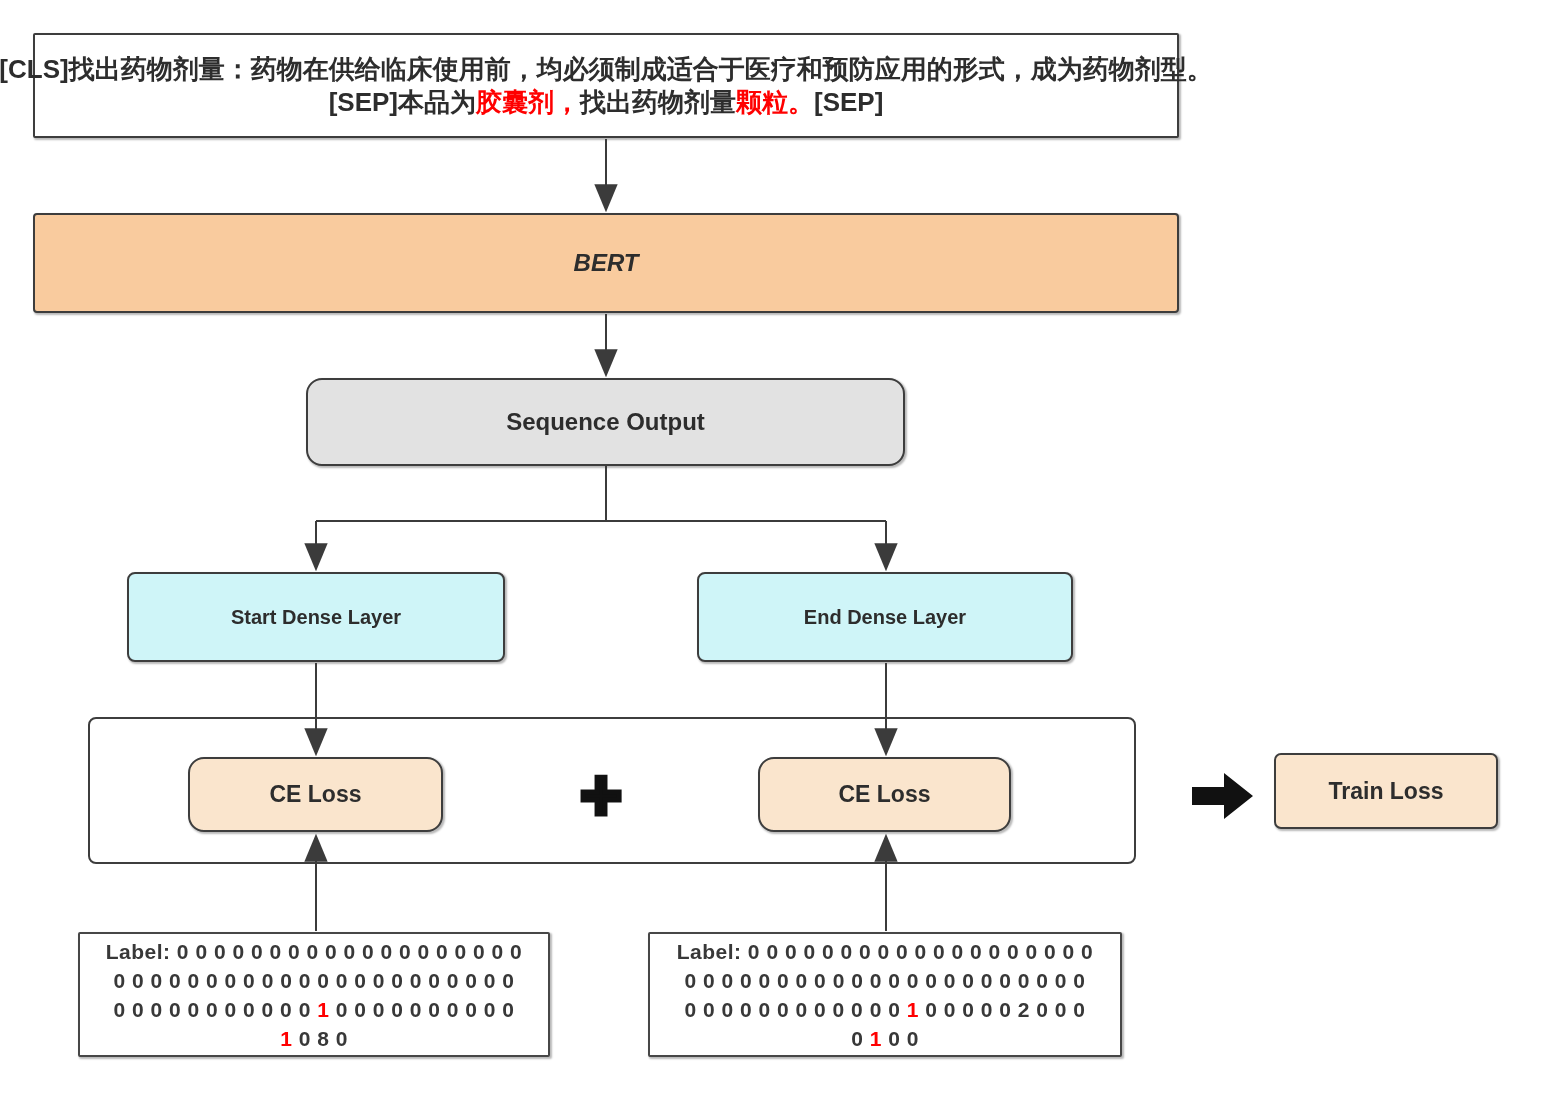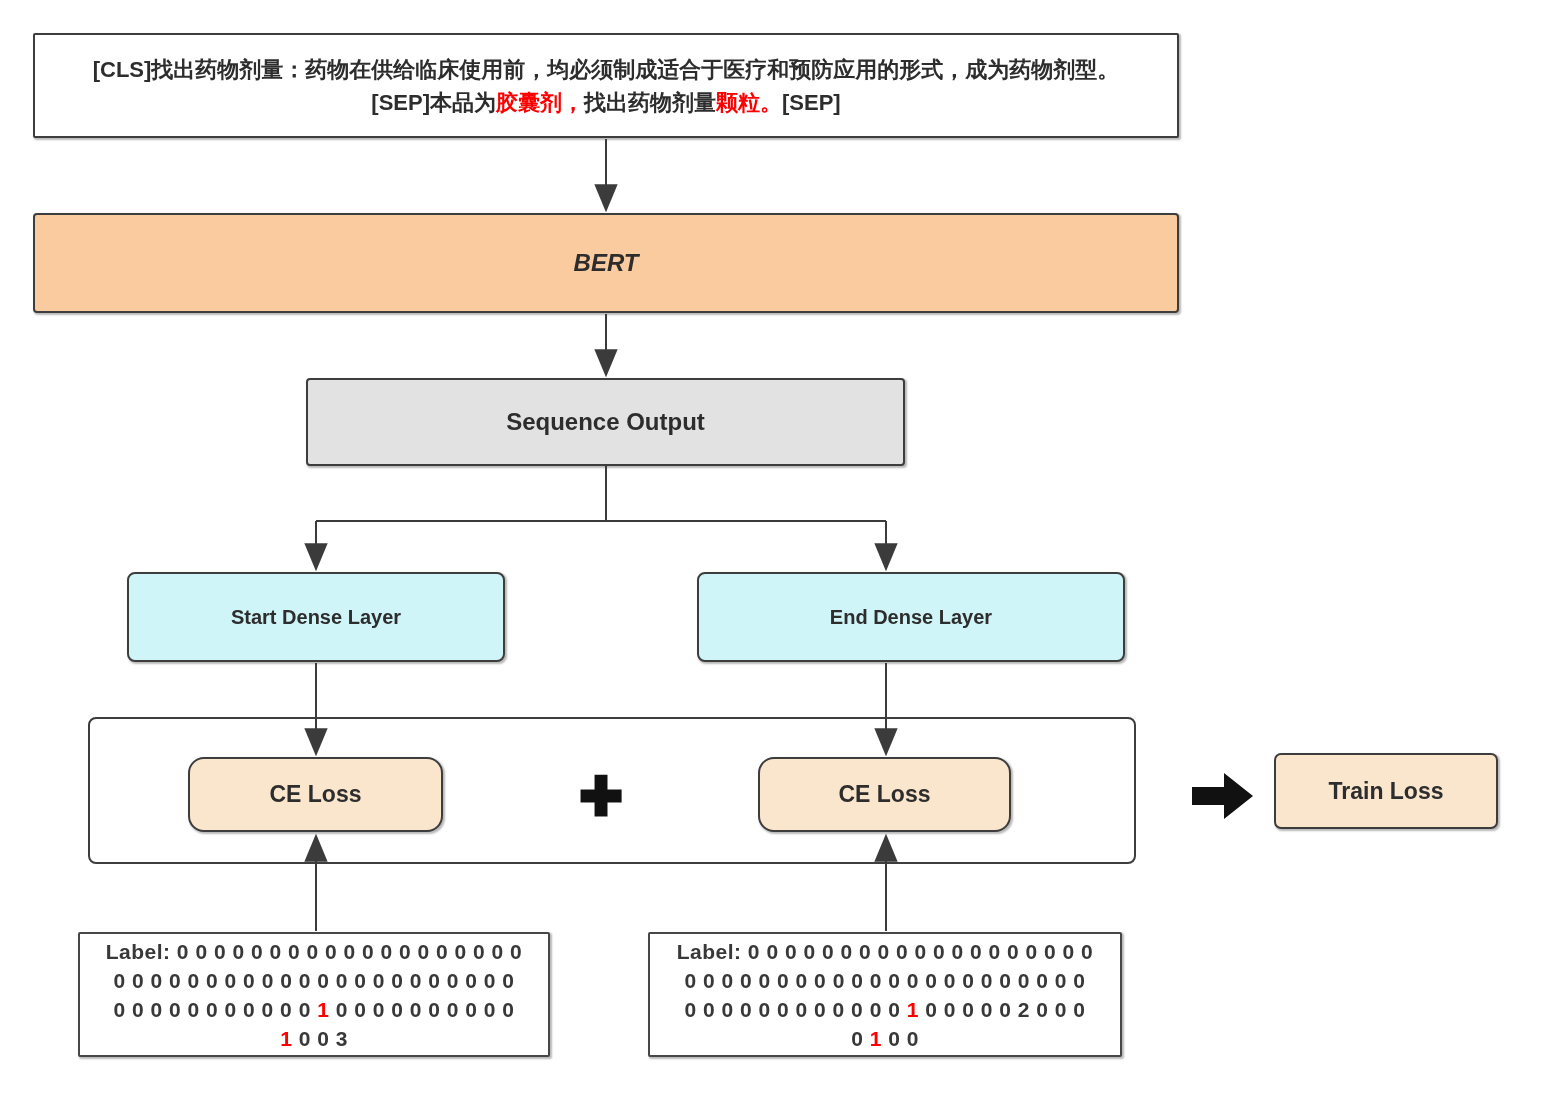--- a/index.html
+++ b/index.html
@@ -8,27 +8,27 @@
     font-family:"Liberation Sans","DejaVu Sans",sans-serif;color:#2d2d2d;
   }
   .overlay{position:absolute;left:0;top:0;width:1558px;height:1095px;z-index:20;pointer-events:none;}
   .box{
     position:absolute;box-sizing:border-box;border:2px solid #3d3d3d;background:#fff;
     display:flex;align-items:center;justify-content:center;flex-direction:column;
     box-shadow:1.5px 1.5px 2px rgba(0,0,0,0.28);z-index:10;
   }
   .node-label{font-weight:bold;font-size:24px;color:#2d2d2d;}
   .top-box{left:33px;top:33px;width:1146px;height:105px;border-radius:2px;}
-  .top-line{font-weight:bold;font-size:22px;line-height:33px;text-align:center;white-space:nowrap;}
+  .top-line{font-weight:bold;font-size:26px;line-height:33px;text-align:center;white-space:nowrap;}
   .red{color:#ff0000;margin-top:35px;}
   .bert-box{left:33px;top:213px;width:1146px;height:100px;background:#f9cb9e;border-radius:4px;font-style:italic;}
-  .seq-box{left:306px;top:378px;width:599px;height:88px;background:#e2e2e2;border-radius:4px;text-align:right;}
+  .seq-box{left:306px;top:378px;width:599px;height:88px;background:#e2e2e2;border-radius:16px;text-align:right;}
   .dense-box{top:572px;height:90px;background:#cff5f8;border-radius:8px;}
   .dense-start{left:127px;width:378px;}
-  .dense-end{left:697px;width:428px;}
+  .dense-end{left:697px;width:376px;}
   .dense-box .node-label{font-size:20px;}
   .container-box{left:88px;top:717px;width:1048px;height:147px;border-radius:8px;background:#ffffff;box-shadow:none;z-index:5;}
   .ce-box{top:757px;height:75px;background:#fae5cd;border-radius:16px;}
   .ce-left{left:188px;width:255px;}
   .ce-right{left:758px;width:253px;}
   .ce-box .node-label,.train-box .node-label{font-size:23px;}
   .plus-wrap{
     position:absolute;left:566px;top:752px;width:70px;height:86px;z-index:12;
     display:flex;align-items:center;justify-content:center;
   }
@@ -100,21 +100,21 @@
   </div>
 
   <div class="box train-box">
     <span class="node-label">Train Loss</span>
   </div>
 
   <div class="box label-box label-left">
     <div class="lab-line">Label: 0 0 0 0 0 0 0 0 0 0 0 0 0 0 0 0 0 0 0</div>
     <div class="lab-line">0 0 0 0 0 0 0 0 0 0 0 0 0 0 0 0 0 0 0 0 0 0</div>
     <div class="lab-line"><span>0 0 0 0 0 0 0 0 0 0 0 </span><span class="red">1</span><span> 0 0 0 0 0 0 0 0 0 0</span></div>
-    <div class="lab-line"><span class="red">1</span><span> 0 0 3</span></div>
+    <div class="lab-line"><span class="red">1</span><span> 0 8 0</span></div>
   </div>
 
   <div class="box label-box label-right">
     <div class="lab-line">Label: 0 0 0 0 0 0 0 0 0 0 0 0 0 0 0 0 0 0 0</div>
     <div class="lab-line">0 0 0 0 0 0 0 0 0 0 0 0 0 0 0 0 0 0 0 0 0 0</div>
     <div class="lab-line"><span>0 0 0 0 0 0 0 0 0 0 0 0 </span><span class="red">1</span><span> 0 0 0 0 0 2 0 0 0</span></div>
     <div class="lab-line"><span>0 </span><span class="red">1</span><span> 0 0</span></div>
   </div>
 
 </div>

